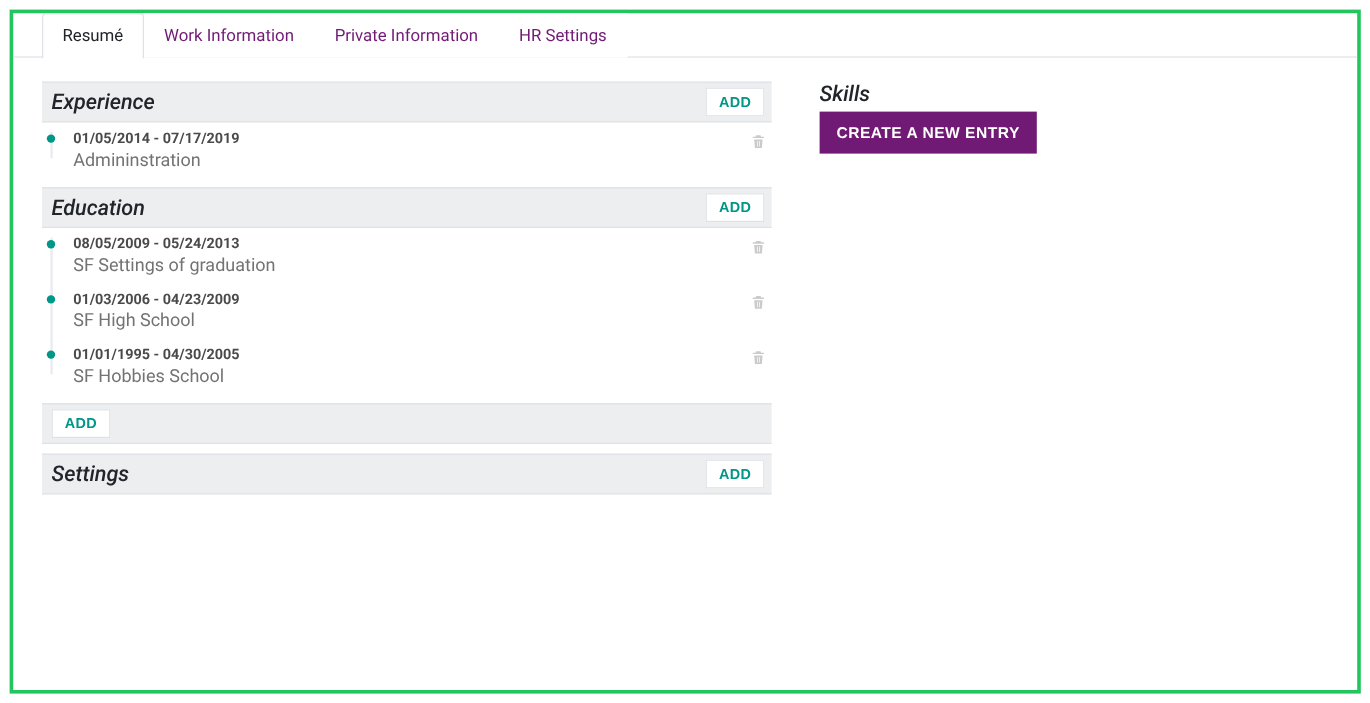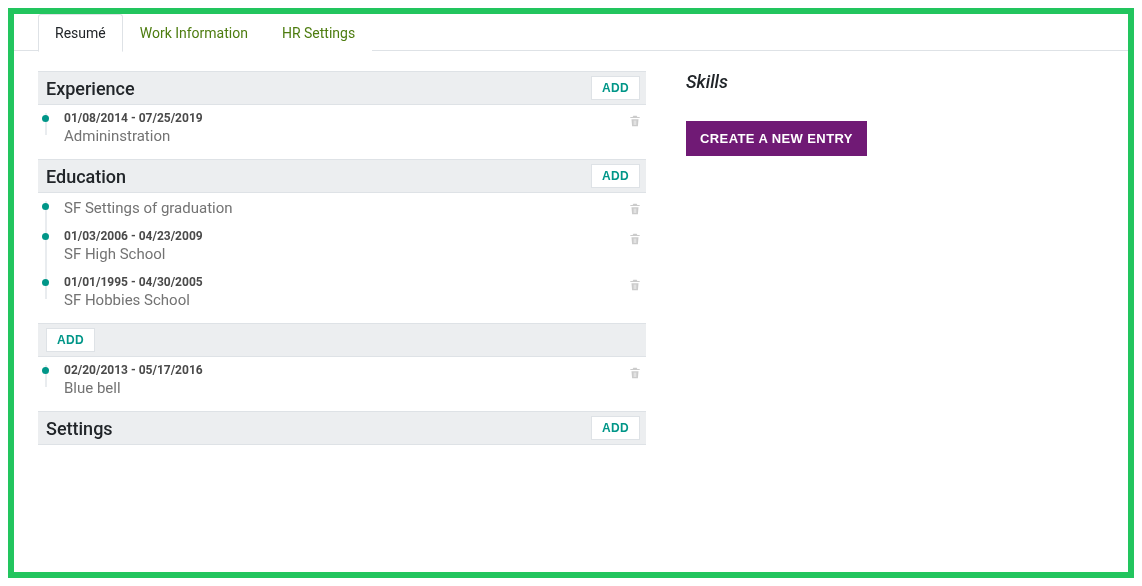--- a/index.html
+++ b/index.html
@@ -5,21 +5,21 @@
   * { box-sizing: border-box; }
   body {
     margin: 0;
     padding: 8px;
     font-family: -apple-system, BlinkMacSystemFont, "Segoe UI", Roboto, "Helvetica Neue", Arial, sans-serif;
     font-size: 14px;
     color: #212529;
     background: #fff;
   }
   .page-wrapper {
-    border: 6px solid #22c55e;
+    border: 3px solid #22c55e;
     background: #fff;
     width: 100%;
     min-height: 570px;
     position: relative;
   }
   .tabs {
     display: flex;
     padding-left: 24px;
     position: relative;
   }
@@ -27,21 +27,21 @@
     content: "";
     position: absolute;
     left: 0; right: 0; bottom: 0;
     border-bottom: 1px solid #dee2e6;
     z-index: 0;
   }
   .tab {
     padding: 10px 16px;
     border: 1px solid transparent;
     border-bottom: none;
-    color: #4d7c0f;
+    color: #701a75;
     cursor: pointer;
     position: relative;
     z-index: 1;
     font-size: 14px;
     background: #fff;
   }
   .tab.active {
     color: #212529;
     border-color: #dee2e6;
     border-bottom: 1px solid #fff;
@@ -68,20 +68,21 @@
   .section-header {
     background: #eceef0;
     display: flex;
     align-items: center;
     justify-content: space-between;
     padding: 4px 6px 4px 8px;
     border-top: 1px solid #dee2e6;
     border-bottom: 1px solid #dee2e6;
   }
   .section-title {
+    font-style: italic;
     font-weight: 500;
     font-size: 18px;
     color: #212529;
   }
   .add-btn {
     background: #fff;
     color: #009688;
     border: 1px solid #dee2e6;
     font-weight: 700;
     font-size: 12px;
@@ -135,74 +136,76 @@
     height: 16px;
     cursor: pointer;
     opacity: 0.5;
   }
   .item .trash svg { display:block; }
   .skills-title {
     font-style: italic;
     font-weight: 500;
     font-size: 18px;
     margin-top: 8px;
-    margin-bottom: 29px;
+    margin-bottom: 4px;
   }
   .create-btn {
     background: #701a75;
     color: #fff;
     border: none;
     font-weight: 700;
     font-size: 13px;
     padding: 10px 14px;
     cursor: pointer;
     letter-spacing: 0.4px;
   }
 </style>
 </head>
 <body>
 
 <div class="page-wrapper">
 
   <div class="tabs">
     <div class="tab active">Resumé</div>
     <div class="tab">Work Information</div>
+    <div class="tab">Private Information</div>
     <div class="tab">HR Settings</div>
   </div>
 
   <div class="content">
     <div class="left-col">
 
       <div class="section">
         <div class="section-header">
           <span class="section-title">Experience</span>
           <button class="add-btn">ADD</button>
         </div>
         <div class="timeline">
           <div class="item">
             <span class="dot"></span>
-            <div class="dates">01/08/2014 - 07/25/2019</div>
+            <div class="dates">01/05/2014 - 07/17/2019</div>
             <div class="title">Admininstration</div>
             <span class="trash">
               <svg viewBox="0 0 24 24" width="14" height="16" fill="#999">
                   <path d="M9 3h6l1 2h4v2H4V5h4l1-2zM6 9h12l-1 12H7L6 9zm4 2v8h1v-8h-1zm3 0v8h1v-8h-1z"></path>
                 </svg>
             </span>
           </div>
         </div>
       </div>
 
       <div class="section">
         <div class="section-header">
           <span class="section-title">Education</span>
           <button class="add-btn">ADD</button>
         </div>
         <div class="timeline">
           <div class="item">
             <span class="dot"></span>
+            <div class="dates">08/05/2009 - 05/24/2013</div>
             <div class="title">SF Settings of graduation</div>
             <span class="trash">
               <svg viewBox="0 0 24 24" width="14" height="16" fill="#999">
                   <path d="M9 3h6l1 2h4v2H4V5h4l1-2zM6 9h12l-1 12H7L6 9zm4 2v8h1v-8h-1zm3 0v8h1v-8h-1z"></path>
                 </svg>
             </span>
           </div>
           <div class="item">
             <span class="dot"></span>
             <div class="dates">01/03/2006 - 04/23/2009</div>
@@ -222,32 +225,20 @@
                   <path d="M9 3h6l1 2h4v2H4V5h4l1-2zM6 9h12l-1 12H7L6 9zm4 2v8h1v-8h-1zm3 0v8h1v-8h-1z"></path>
                 </svg>
             </span>
           </div>
         </div>
       </div>
 
       <div class="section">
         <div class="section-header">
           <button class="add-btn">ADD</button>
-        </div>
-        <div class="timeline">
-          <div class="item">
-            <span class="dot"></span>
-            <div class="dates">02/20/2013 - 05/17/2016</div>
-            <div class="title">Blue bell</div>
-            <span class="trash">
-              <svg viewBox="0 0 24 24" width="14" height="16" fill="#999">
-                  <path d="M9 3h6l1 2h4v2H4V5h4l1-2zM6 9h12l-1 12H7L6 9zm4 2v8h1v-8h-1zm3 0v8h1v-8h-1z"></path>
-                </svg>
-            </span>
-          </div>
         </div>
       </div>
 
       <div class="section">
         <div class="section-header">
           <span class="section-title">Settings</span>
           <button class="add-btn">ADD</button>
         </div>
       </div>
 

